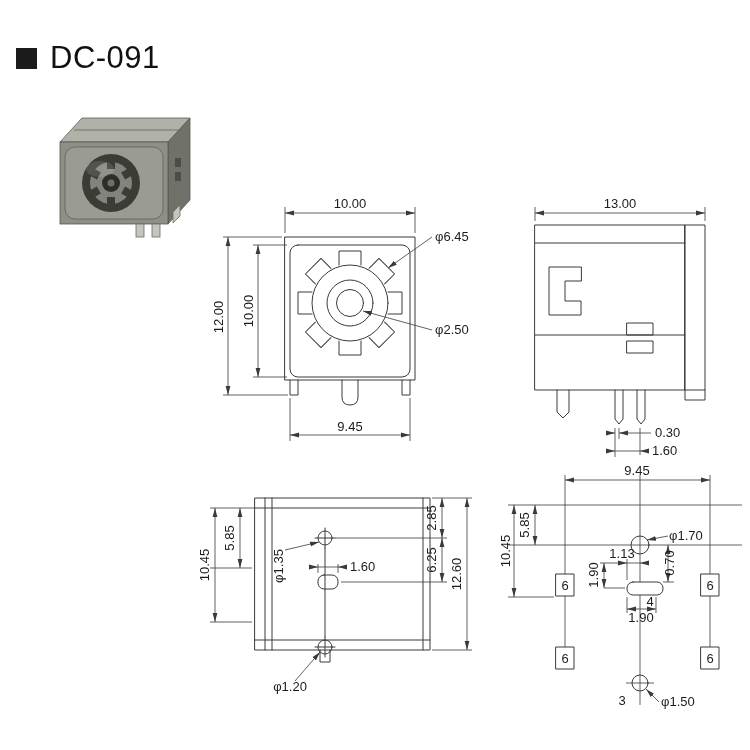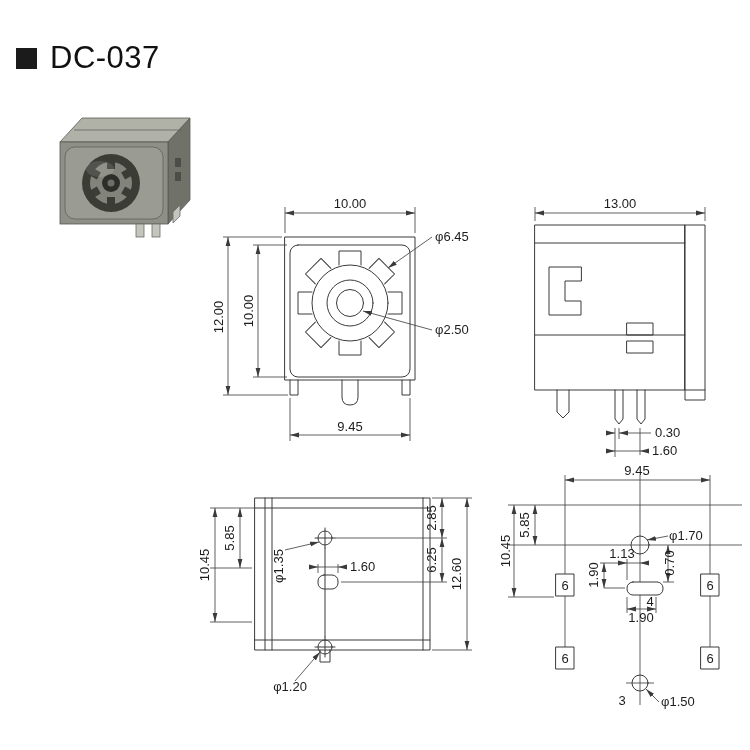--- a/index.html
+++ b/index.html
@@ -14,21 +14,21 @@
   .ol  { stroke:#3a3a3a; stroke-width:1; fill:none; stroke-linejoin:round; stroke-linecap:round; }
   .dim { stroke:#454545; stroke-width:.85; fill:none; }
 </style>
 </head>
 <body>
 
 <div class="canvas">
 
   <div class="title-row">
     <span class="title-bullet"></span>
-    <span class="title-text">DC-037</span>
+    <span class="title-text">DC-091</span>
   </div>
 
   <svg class="view" style="left:40px; top:100px;" width="165" height="145" viewBox="0 0 165 145">
     <polygon points="20,42 42,18 150,18 128,42" fill="#b0b2a8" stroke="#5a5c55" stroke-width=".8"></polygon>
     <polygon points="128,42 150,18 150,100 128,124" fill="#70726a" stroke="#5a5c55" stroke-width=".8"></polygon>
     <line x1="34" y1="30" x2="142" y2="30" stroke="#63655e" stroke-width=".8"></line>
     <rect x="20" y="42" width="108" height="82" fill="#8e9088" stroke="#55574f" stroke-width=".8"></rect>
     <rect x="25" y="47" width="98" height="72" rx="10" fill="#9a9c93" stroke="#5f615a" stroke-width=".8"></rect>
     <circle cx="71" cy="83" r="29" fill="#3b3c36"></circle>
     <circle cx="71" cy="83" r="21" fill="#82847c"></circle>

